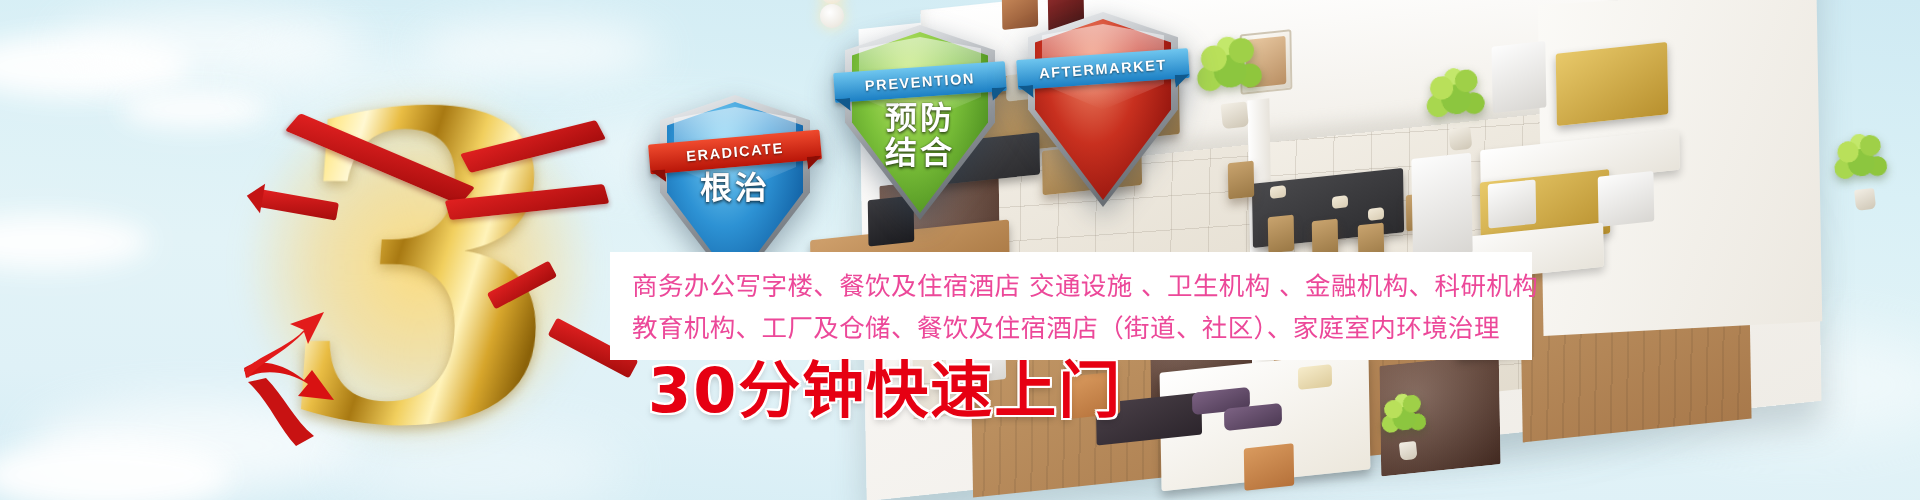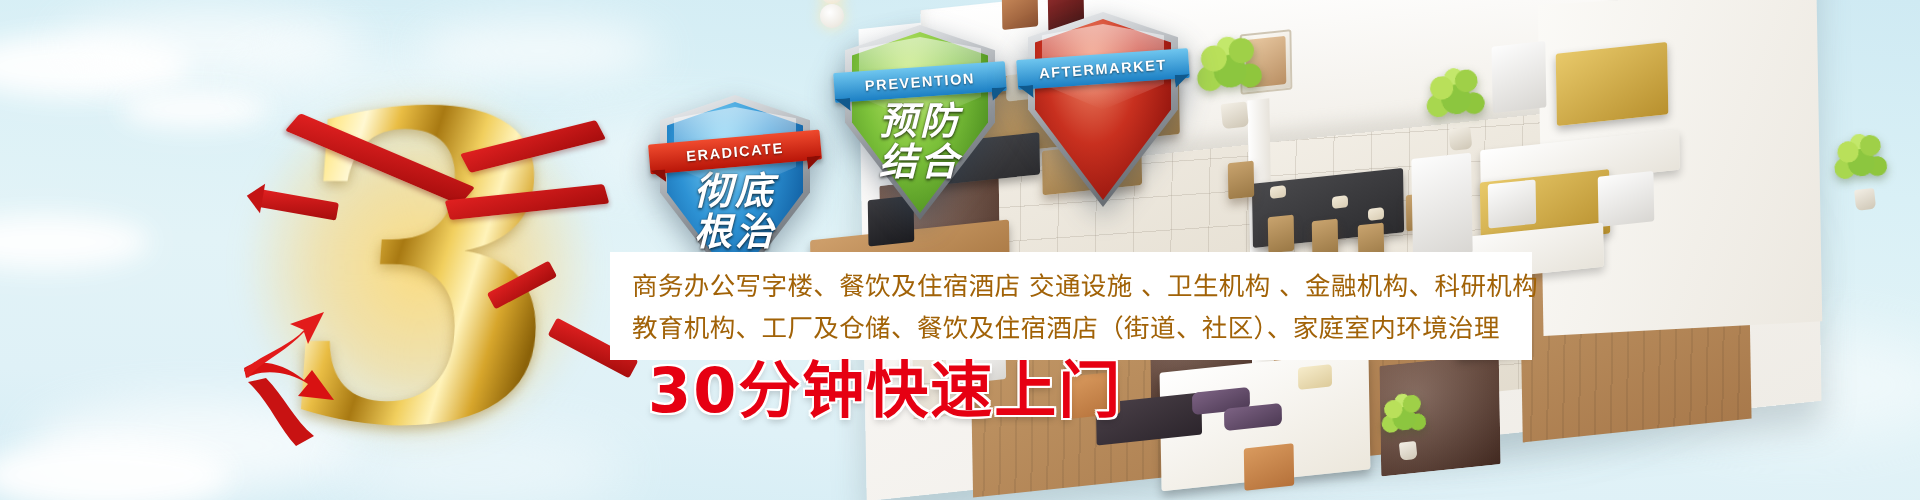--- a/index.html
+++ b/index.html
@@ -232,41 +232,40 @@
   }
   .band-red::before { left:0;  background:#8c0d05; clip-path:polygon(0 0,100% 0,100% 100%); }
   .band-red::after  { right:0; background:#8c0d05; clip-path:polygon(0 0,100% 0,0 100%); }
   .band-blue::before{ left:0;  background:#10598d; clip-path:polygon(0 0,100% 0,100% 100%); }
   .band-blue::after { right:0; background:#10598d; clip-path:polygon(0 0,100% 0,0 100%); }
 
   .shield-cn {
     position:absolute; left:0; right:0; top:76px;
     text-align:center;
     color:#ffffff;
-    font-size:38px; font-weight:700; line-height:1.08;
+    font-size:32px; font-weight:700; line-height:1.08;
     letter-spacing:3px;
     text-shadow:0 2px 3px rgba(0,0,0,.55), 0 0 2px rgba(0,0,0,.5);
-    font-style:italic;
   }
   .shield-cn span{ display:block; }
 
   #shield-eradicate { left:660px; top:95px; }
   #shield-prevention{ left:845px; top:25px; }
   #shield-aftermarket{left:1028px; top:12px; }
 
   
   .text-panel {
     position:absolute;
     left:610px; top:252px;
     width:922px; height:108px;
     background:#ffffff;
     padding:13px 22px 0 22px;
   }
   .text-panel p {
-    color:#a16207;
+    color:#ec4899;
     font-size:25.5px;
     line-height:42px;
     letter-spacing:.4px;
     white-space:nowrap;
     font-family:"DejaVu Sans","Liberation Sans",sans-serif;
   }
 
   
   .headline {
     position:absolute;
@@ -406,21 +405,20 @@
     <path d="M6 120 C 24 104, 52 96, 66 80 L 52 74 L 86 62 L 70 94 L 66 82
              C 48 102, 22 112, 10 128 Z" fill="#e21b1b"></path>
     <path d="M10 132 C 30 150, 40 176, 58 196 L 76 186 C 56 170, 46 146, 28 128 Z" fill="#c81212"></path>
   </svg>
 
   <div class="shield shield-blue" id="shield-eradicate">
     <div class="plate edge"></div>
     <div class="plate face"></div>
     <div class="gloss"></div>
     <div class="shield-cn">
-      <span>彻底</span>
       <span>根治</span>
     </div>
     <div class="band band-red">ERADICATE</div>
   </div>
 
   <div class="shield shield-green" id="shield-prevention">
     <div class="plate edge"></div>
     <div class="plate face"></div>
     <div class="gloss"></div>
     <div class="shield-cn">

